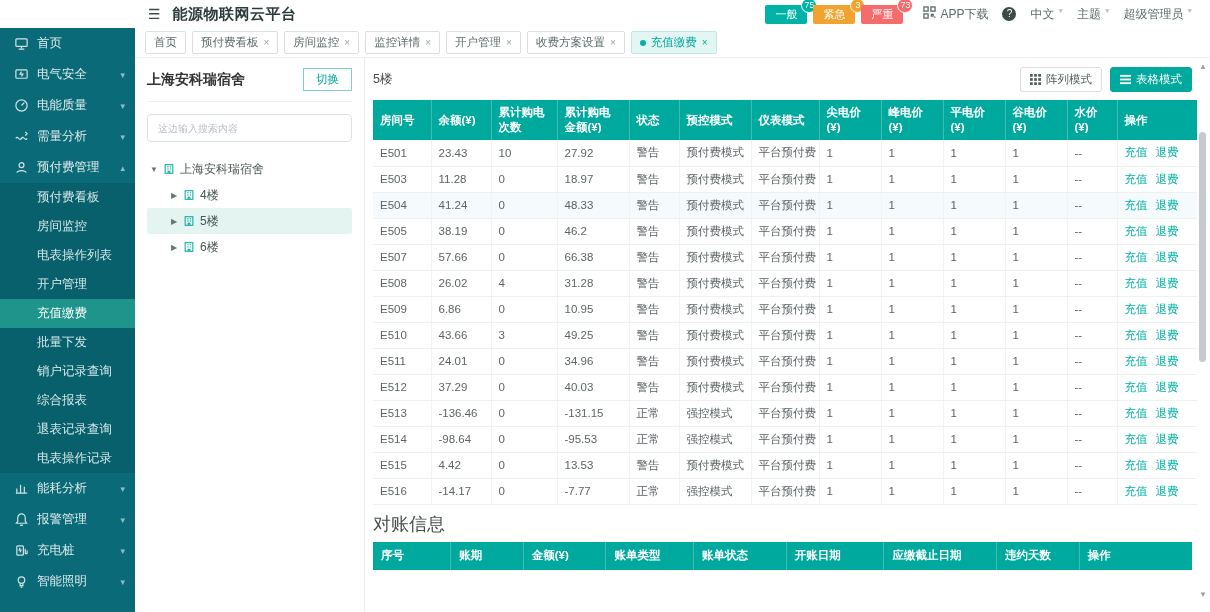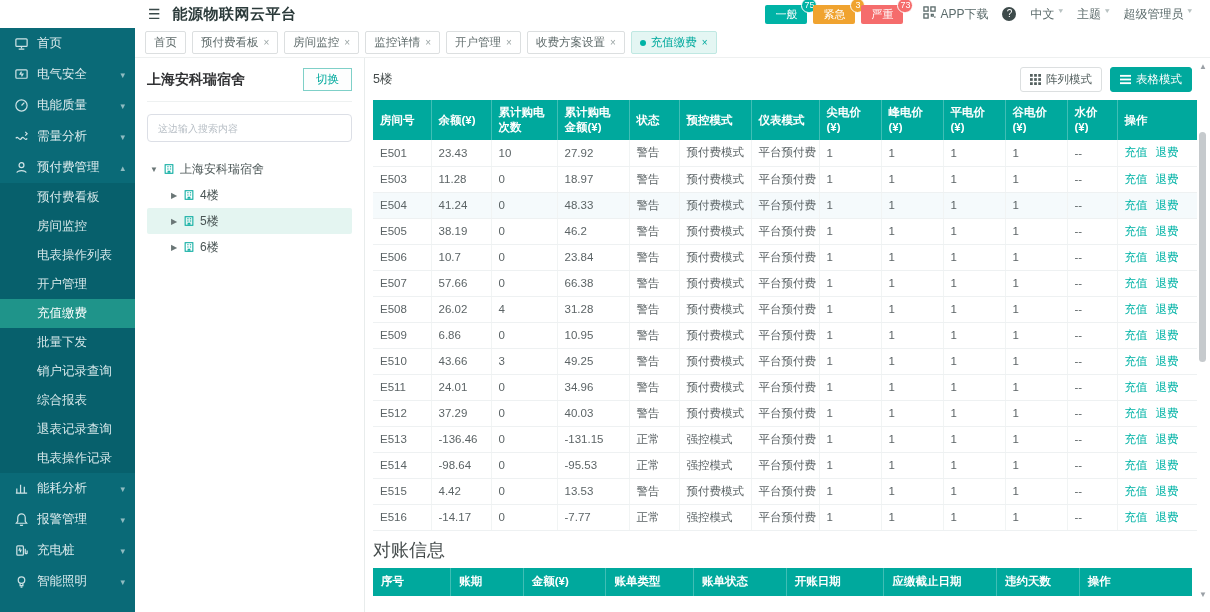--- a/index.html
+++ b/index.html
@@ -421,35 +421,20 @@
           <td>预付费模式</td>
           <td>平台预付费</td>
           <td>1</td>
           <td>1</td>
           <td>1</td>
           <td>1</td>
           <td>--</td>
           <td><span class="op-link">充值</span><span class="op-link">退费</span></td>
         </tr>
         <tr>
-          <td>E506</td>
-          <td>10.7</td>
-          <td>0</td>
-          <td>23.84</td>
-          <td>警告</td>
-          <td>预付费模式</td>
-          <td>平台预付费</td>
-          <td>1</td>
-          <td>1</td>
-          <td>1</td>
-          <td>1</td>
-          <td>--</td>
-          <td><span class="op-link">充值</span><span class="op-link">退费</span></td>
-        </tr>
-        <tr>
           <td>E507</td>
           <td>57.66</td>
           <td>0</td>
           <td>66.38</td>
           <td>警告</td>
           <td>预付费模式</td>
           <td>平台预付费</td>
           <td>1</td>
           <td>1</td>
           <td>1</td>

